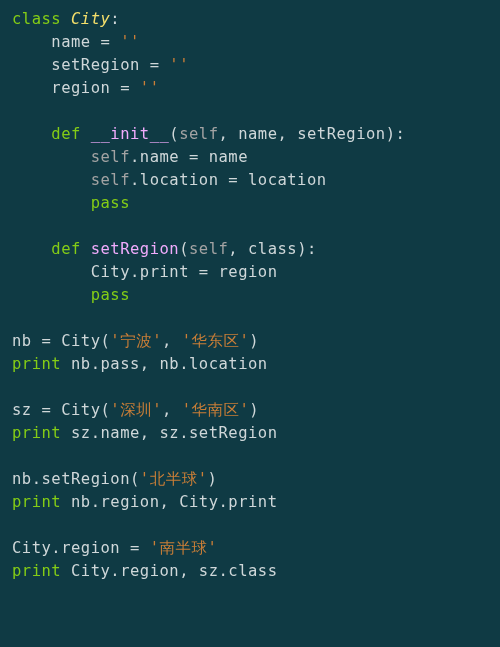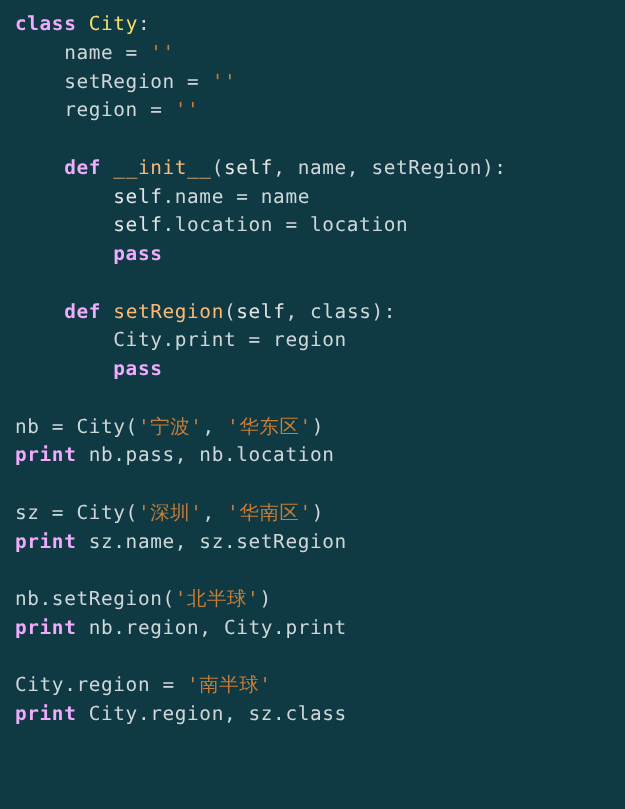--- a/index.html
+++ b/index.html
@@ -13,24 +13,24 @@
   pre.code {
     margin: 0;
     padding: 8px 12px;
     font-family: Menlo, Consolas, "DejaVu Sans Mono", monospace;
     font-size: 15.5px;
     line-height: 23px;
     letter-spacing: 0.5px;
     color: #cfd7d9;
     white-space: pre;
   }
-  .kw   { color: #f0abfc; font-weight: bold; }   
-  .cls  { color: #f6e06b; }   
-  .fn   { color: #fdba74; }   
-  .self { color: #e5e5e5; }   
+  .kw   { color: #84cc16; }   
+  .cls  { color: #f6e06b; font-style: italic; }   
+  .fn   { color: #f0abfc; }   
+  .self { color: #a3a3a3; }   
   .str  { color: #c97e37; }   
   .id   { color: #cfd7d9; }   
 </style>
 </head>
 <body>
 
 <pre class="code"><code id="code-target"><span class="kw">class</span><span class="id"> </span><span class="cls">City</span><span class="id">:</span>
     <span class="id">name = </span><span class="str">''</span>
     <span class="id">setRegion = </span><span class="str">''</span>
     <span class="id">region = </span><span class="str">''</span>

